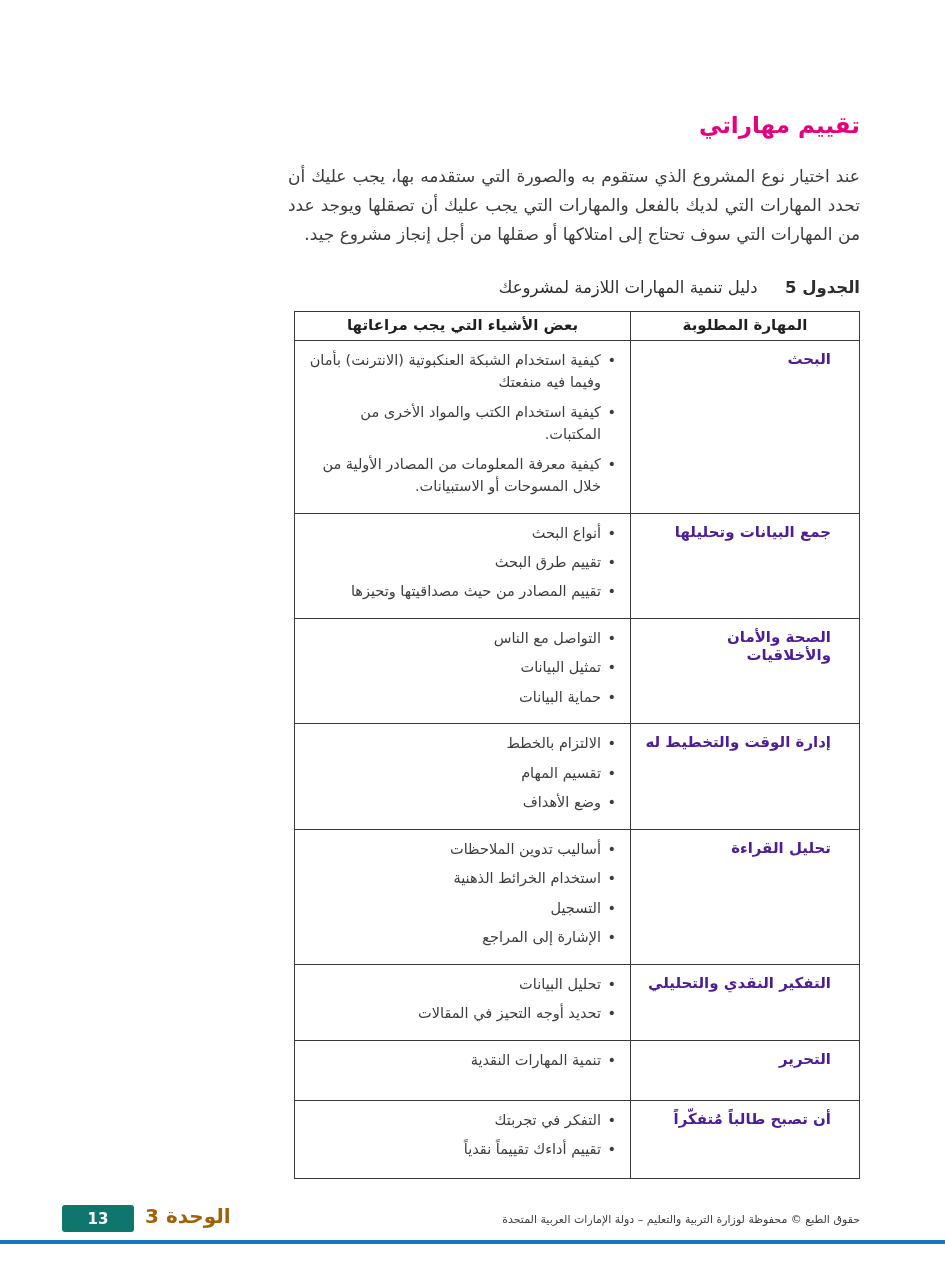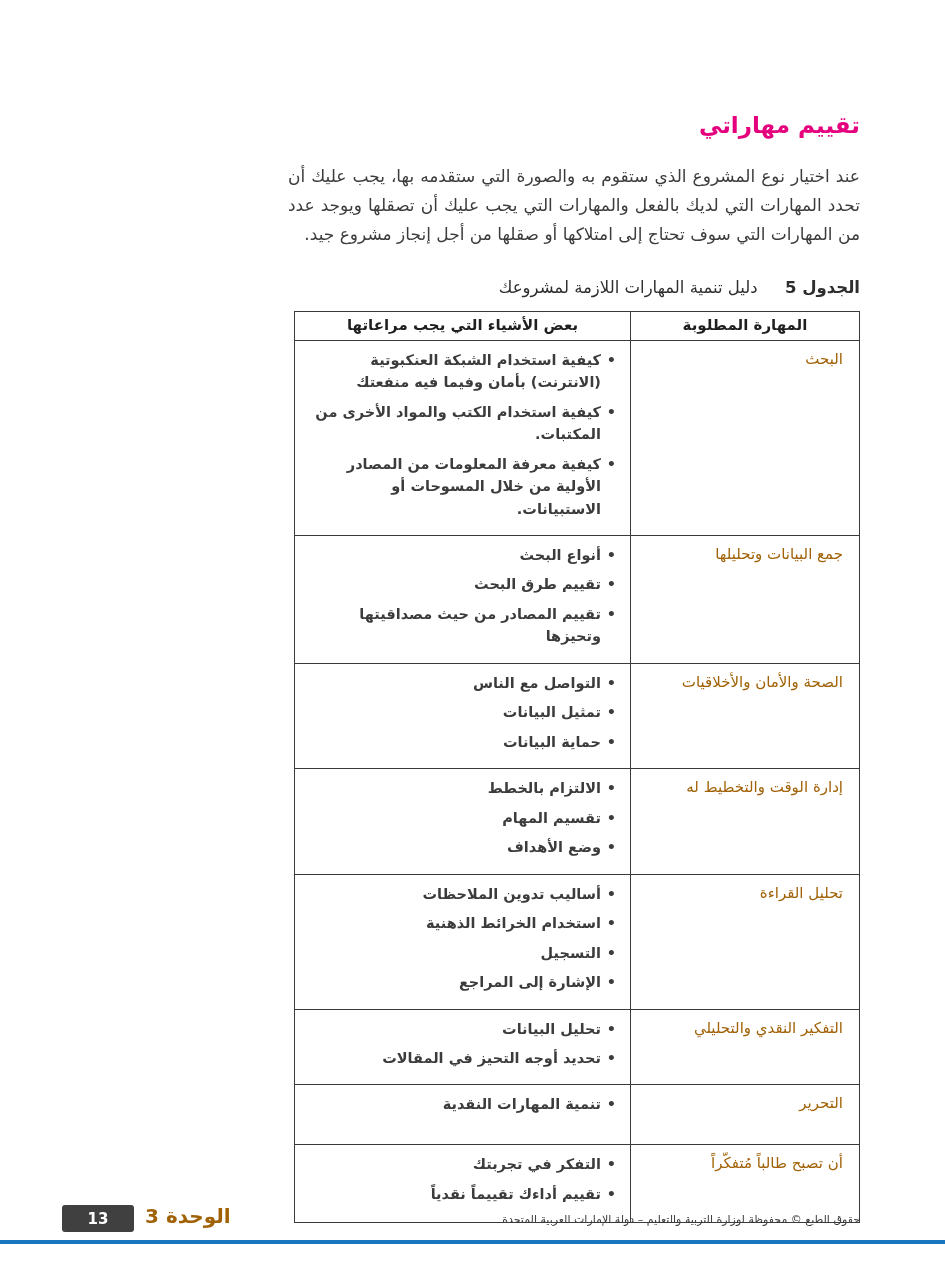--- a/index.html
+++ b/index.html
@@ -27,24 +27,24 @@
   }
   .skills-table th, .skills-table td {
     border:1px solid #3a3a3a; vertical-align:top;
   }
   th.col-skill { width:224px; }
   .skills-table th {
     font-size:15px; font-weight:bold; color:#1f1f1f; text-align:center;
     padding:4px 2px; height:20px;
   }
   td.cell-skill {
-    font-size:15px; font-weight:normal; color:#a16207; text-align:right;
-    padding:9px 16px 8px 8px;
+    font-size:15px; font-weight:bold; color:#4c1d95; text-align:right;
+    padding:9px 28px 8px 8px;
   }
-  td.cell-items { padding:0;font-weight:bold; }
+  td.cell-items { padding:0; }
   .cell-items ul { margin:0; padding:8px 12px 8px 8px; list-style:none; }
   .cell-items li {
     position:relative; padding-right:17px; margin:0 0 7px 0;
     font-size:14.5px; line-height:1.55; color:#3c3c3c; text-align:right;
   }
   .cell-items li::before { content:"•"; position:absolute; right:2px; top:0; color:#3c3c3c; }
 
   
   tbody tr:nth-child(1){ height:118px; }
   tbody tr:nth-child(2){ height:80px; }
@@ -54,21 +54,21 @@
   tbody tr:nth-child(6){ height:52px; }
   tbody tr:nth-child(7){ height:60px; }
   tbody tr:nth-child(8){ height:78px; }
   tbody tr:nth-child(9){ height:62px; }
 
   .footer-line {
     position:absolute; left:0; right:0; bottom:32px; height:4px; background:#1b75bc;
   }
   .page-chip {
     position:absolute; left:62px; bottom:44px; width:72px; height:27px;
-    background:#404040; color:#ffffff; font-weight:bold; font-size:15px;
+    background:#0f766e; color:#ffffff; font-weight:bold; font-size:15px;
     display:flex; align-items:center; justify-content:center; border-radius:3px;
   }
   .unit-label {
     position:absolute; left:145px; bottom:48px; color:#a16207;
     font-weight:bold; font-size:20px; direction:rtl;
   }
   .copyright {
     position:absolute; right:85px; bottom:50px; font-size:11px; color:#3c3c3c;
     direction:rtl; 
   }

